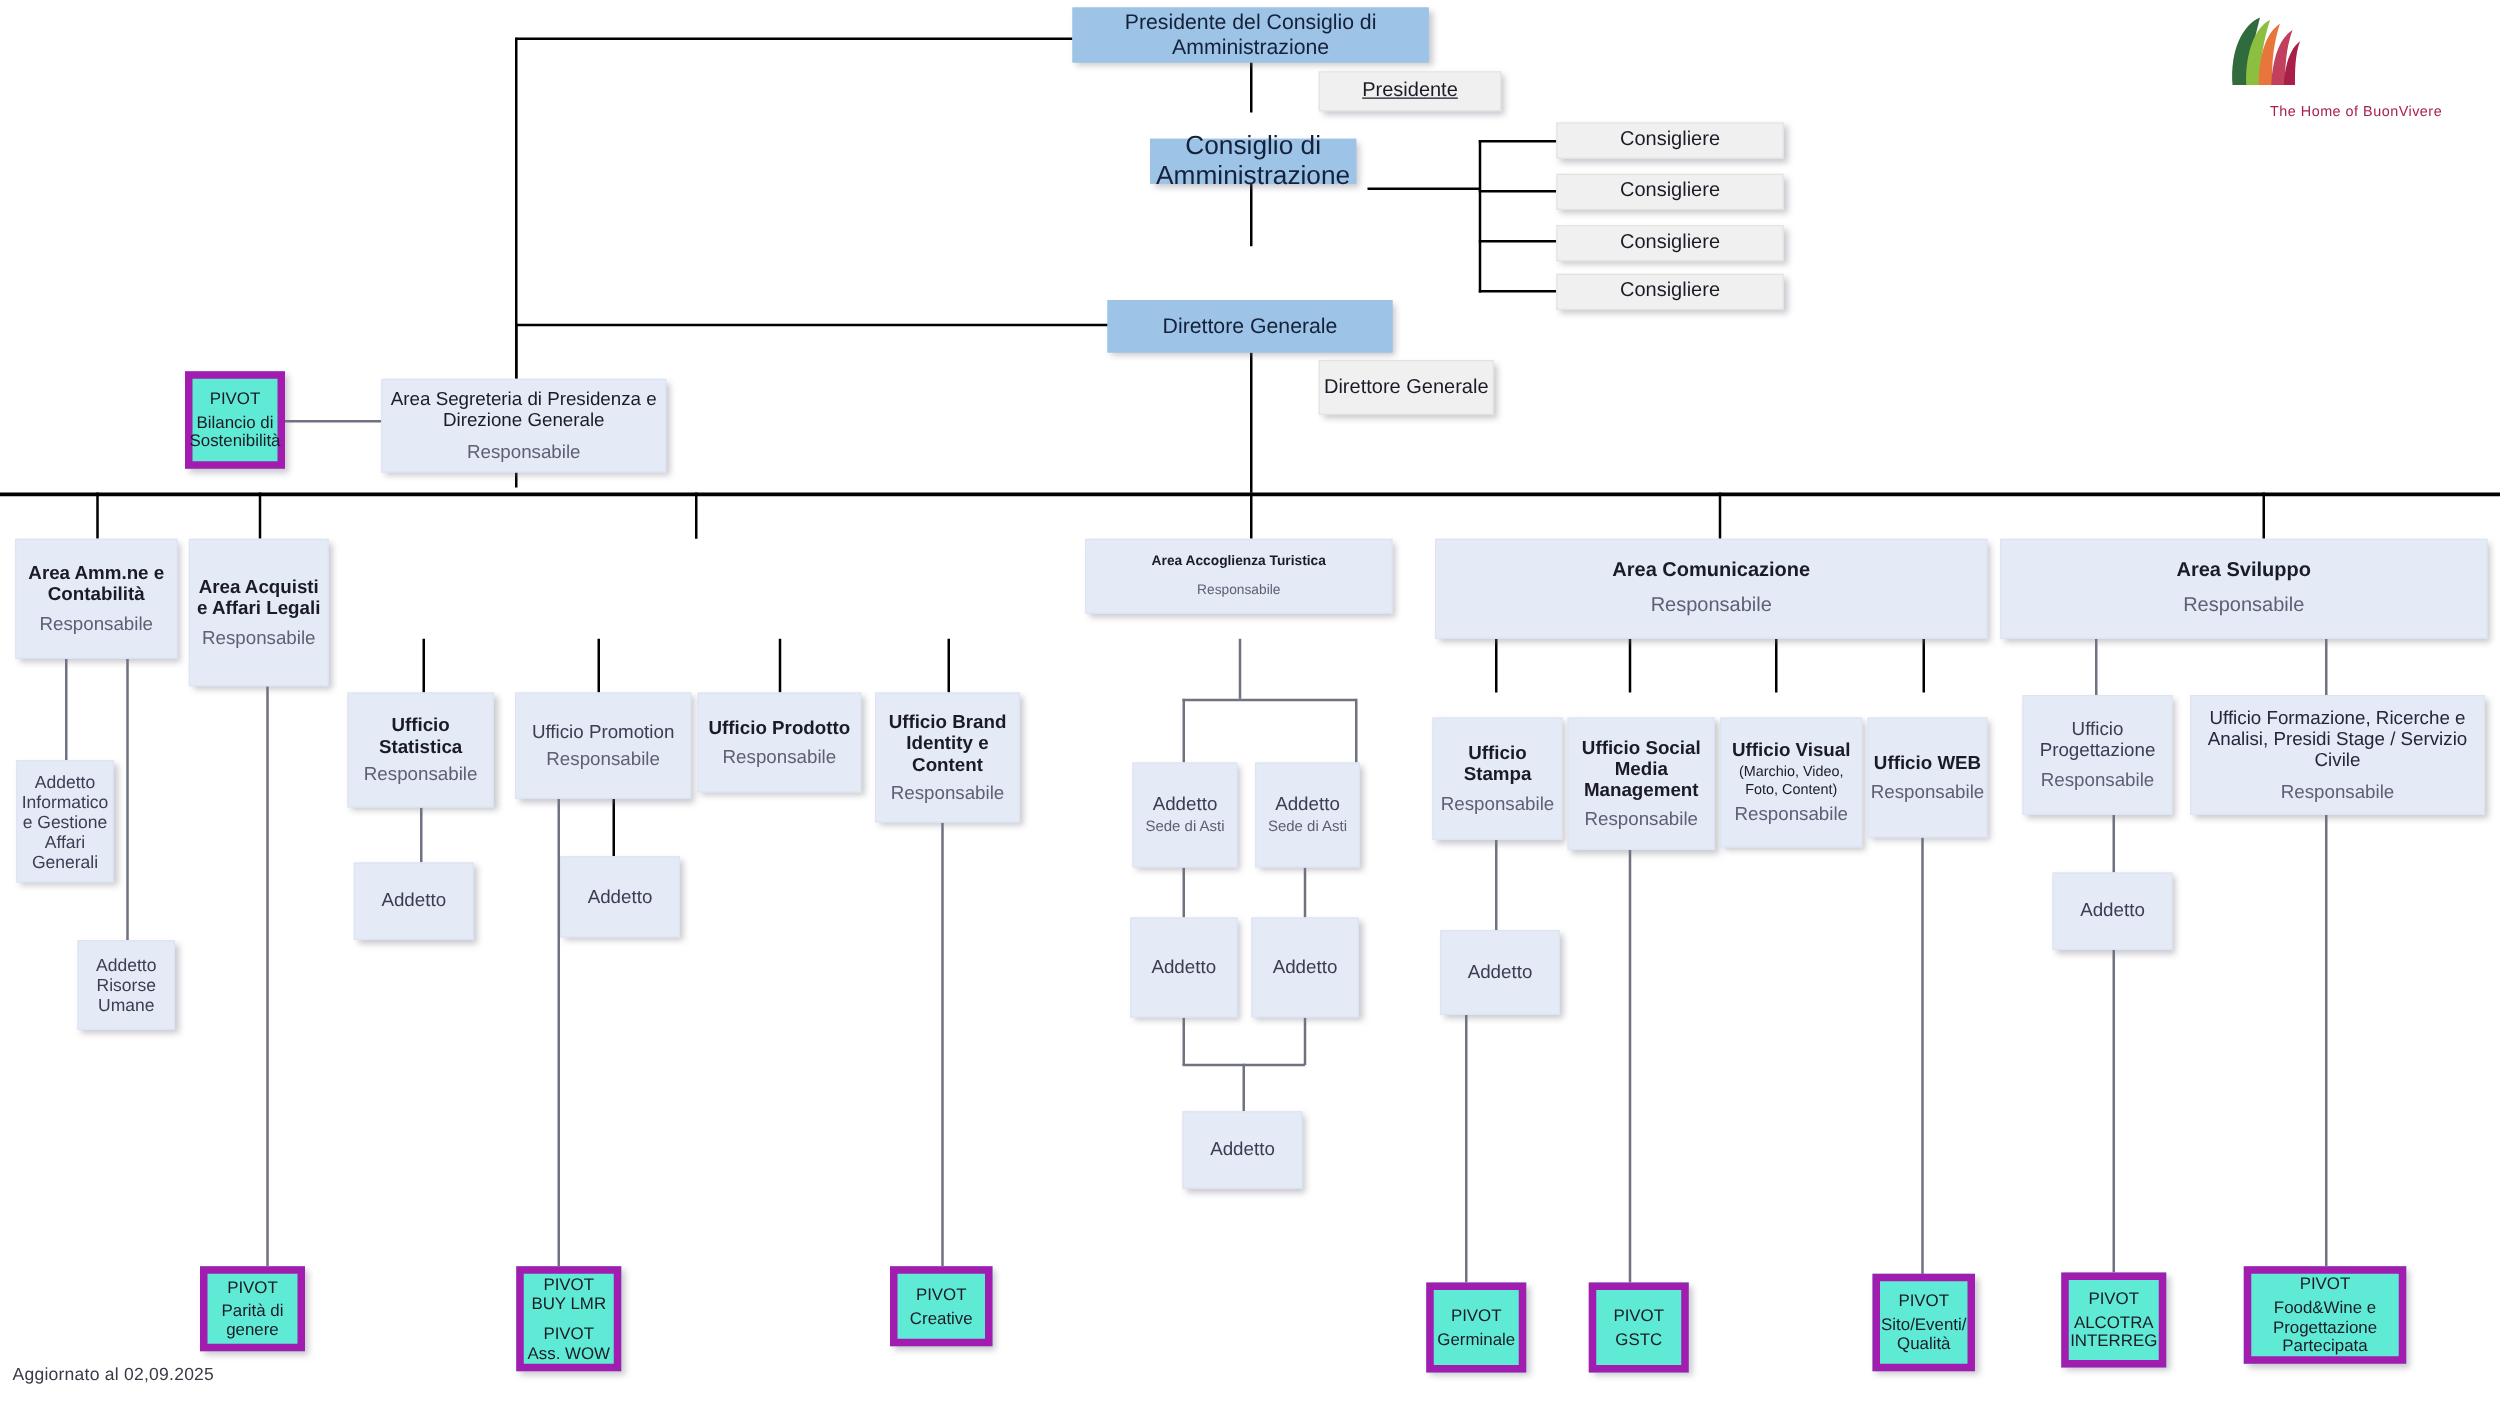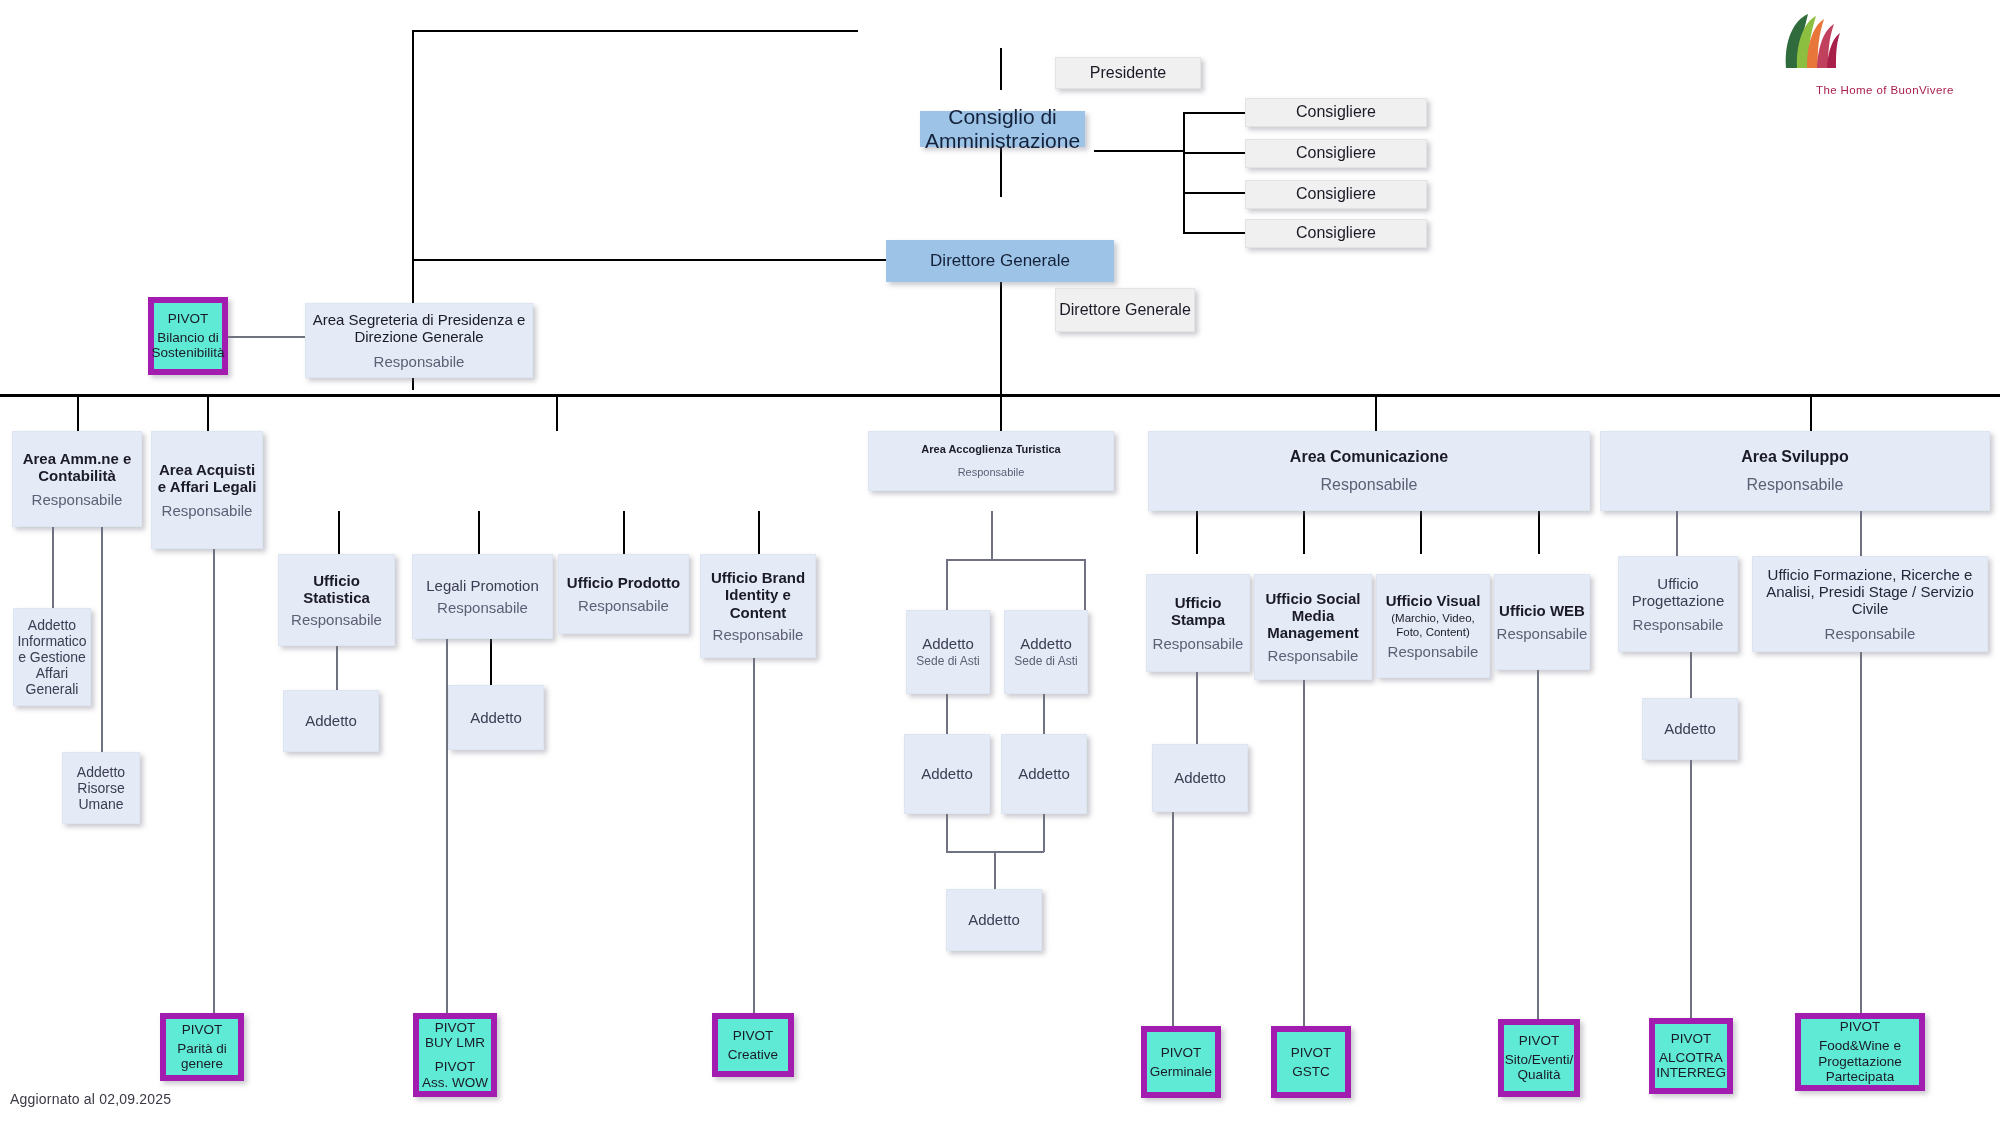--- a/index.html
+++ b/index.html
@@ -116,22 +116,25 @@
 
   <div class="ln hl" style="left:0px;top:394px;width:2000px;height:3px;"></div>
 
   <div class="ln vl" style="left:77px;top:394px;height:37px;"></div>
   <div class="ln vl" style="left:207px;top:394px;height:37px;"></div>
   <div class="ln vl" style="left:556px;top:394px;height:37px;"></div>
   <div class="ln vl" style="left:1000px;top:394px;height:37px;"></div>
   <div class="ln vl" style="left:1375px;top:394px;height:37px;"></div>
   <div class="ln vl" style="left:1810px;top:394px;height:37px;"></div>
 
-
-  <div class="node grey" style="left:1055px;top:57px;width:146px;height:32px;font-size:16px;">
+  <div class="node blue" style="left:858px;top:6px;width:285px;height:44px;font-size:17px;padding:0 8px;">
+    <span class="ttl">Presidente del Consiglio di Amministrazione</span>
+  </div>
+
+  <div class="node grey" style="left:1055px;top:57px;width:146px;height:32px;font-size:16px;text-decoration:underline;">
     <span class="ttl">Presidente</span>
   </div>
 
   <div class="node blue" style="left:920px;top:111px;width:165px;height:36px;font-size:21px;padding:0 6px;">
     <span class="ttl">Consiglio di Amministrazione</span>
   </div>
 
   <div class="node grey" style="left:1245px;top:98px;width:182px;height:29px;font-size:16px;">
     <span class="ttl">Consigliere</span>
   </div>
@@ -196,21 +199,21 @@
   <div class="node pale" style="left:278px;top:554px;width:117px;height:92px;font-size:15px;padding:0 3px;">
     <span class="ttl">Ufficio Statistica</span>
     <span class="sub" style="margin-top:5px;">Responsabile</span>
   </div>
   <div class="ln vl thin" style="left:336px;top:646px;height:44px;"></div>
   <div class="node pale" style="left:283px;top:690px;width:96px;height:62px;font-size:15px;">
     <span class="ttl" style="font-weight:normal;color:#3b3d52;">Addetto</span>
   </div>
 
   <div class="node pale" style="left:412px;top:554px;width:141px;height:85px;font-size:15px;padding:0 3px;">
-    <span class="ttl" style="font-weight:normal;color:#3b3d52;">Legali Promotion</span>
+    <span class="ttl" style="font-weight:normal;color:#3b3d52;">Ufficio Promotion</span>
     <span class="sub" style="margin-top:5px;">Responsabile</span>
   </div>
   <div class="ln vl" style="left:490px;top:639px;height:46px;"></div>
   <div class="ln vl thin" style="left:446px;top:639px;height:374px;"></div>
   <div class="node pale" style="left:448px;top:685px;width:96px;height:65px;font-size:15px;">
     <span class="ttl" style="font-weight:normal;color:#3b3d52;">Addetto</span>
   </div>
   <div class="node orange" style="left:413px;top:1013px;width:84px;height:84px;font-size:13.5px;padding:0 3px;">
     <span class="ttl">PIVOT BUY LMR</span>
     <span class="ttl" style="margin-top:8px;">PIVOT  Ass. WOW</span>

